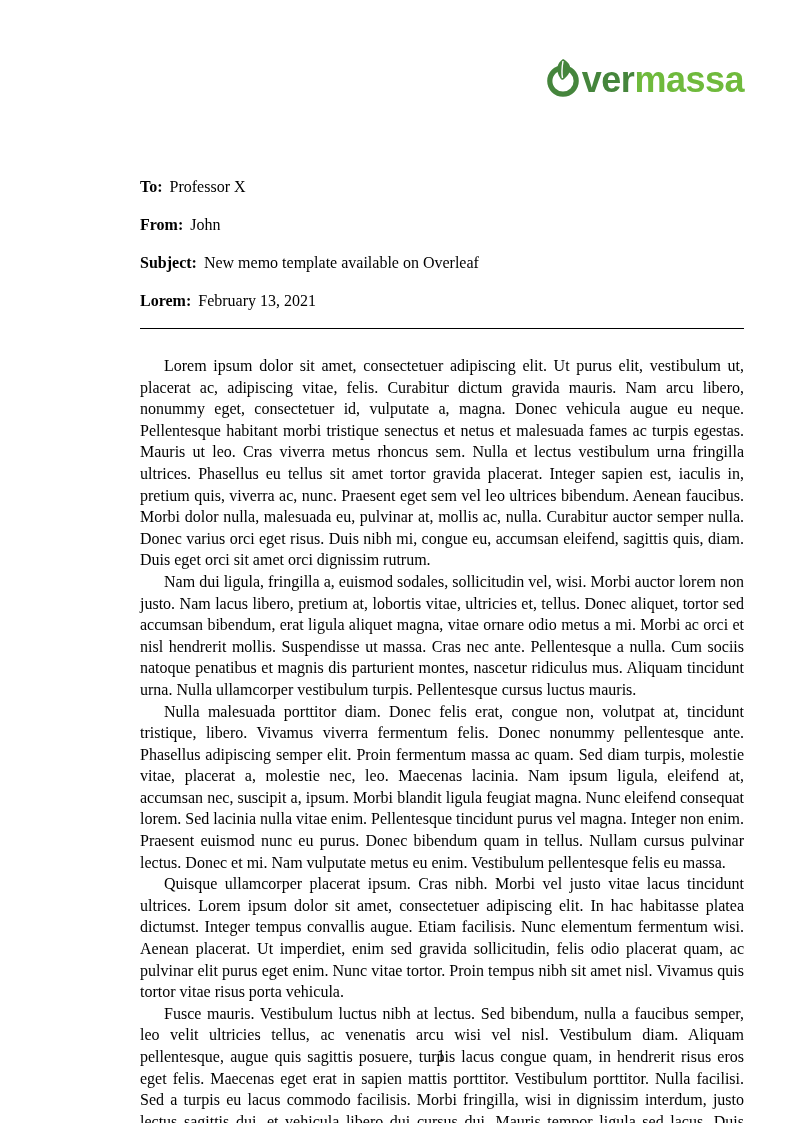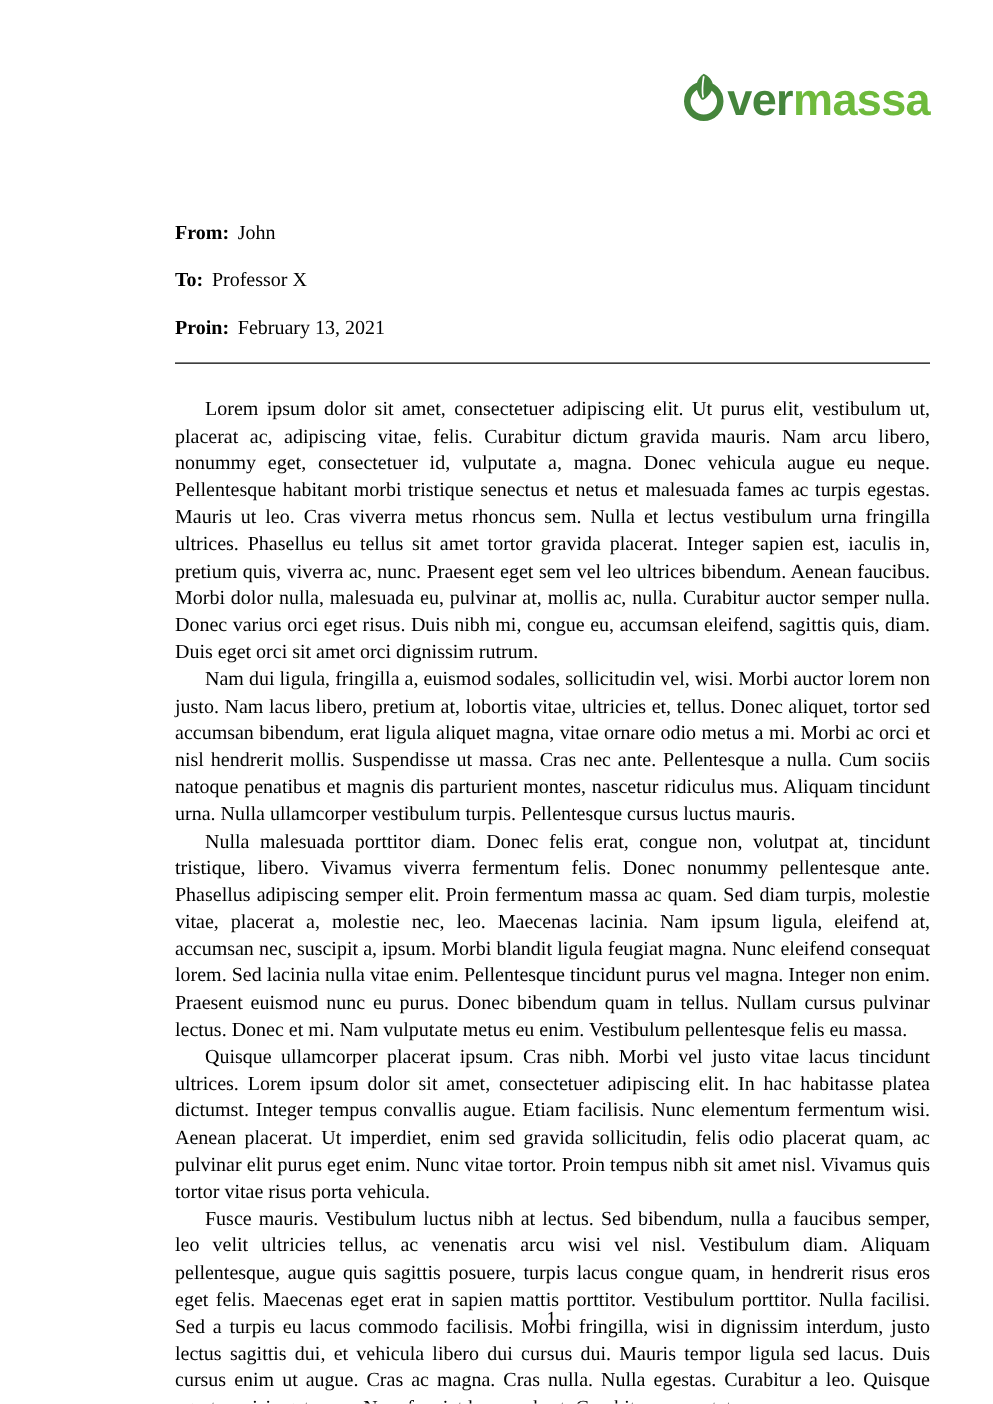--- a/index.html
+++ b/index.html
@@ -81,27 +81,30 @@
           <path d="M18 3 C 17 9, 16.5 15, 17.5 20" stroke="#ffffff" stroke-width="1.4" fill="none"></path>
         </svg>
       </span>
       <span class="part-over">ver</span>
         <span class="part-leaf">massa</span>
     </div>
   </div>
 
   <div class="memo-fields">
     <p class="memo-field">
+      <span class="label">To:</span><span>Professor X</span>
+    </p>
+    <p class="memo-field">
       <span class="label">From:</span><span>John</span>
     </p>
     <p class="memo-field">
-      <span class="label">To:</span><span>Professor X</span>
+      <span class="label">Subject:</span><span>New memo template available on Overleaf</span>
     </p>
     <p class="memo-field">
-      <span class="label">Proin:</span><span>February 13, 2021</span>
+      <span class="label">Lorem:</span><span>February 13, 2021</span>
     </p>
   </div>
 
   <hr class="rule">
 
   <div class="body-text">
     <p>Lorem ipsum dolor sit amet, consectetuer adipiscing elit. Ut purus elit, vestibulum ut, placerat ac, adipiscing vitae, felis. Curabitur dictum gravida mauris. Nam arcu libero, nonummy eget, consectetuer id, vulputate a, magna. Donec vehicula augue eu neque. Pellentesque habitant morbi tristique senectus et netus et malesuada fames ac turpis egestas. Mauris ut leo. Cras viverra metus rhoncus sem. Nulla et lectus vestibulum urna fringilla ultrices. Phasellus eu tellus sit amet tortor gravida placerat. Integer sapien est, iaculis in, pretium quis, viverra ac, nunc. Praesent eget sem vel leo ultrices bibendum. Aenean faucibus. Morbi dolor nulla, malesuada eu, pulvinar at, mollis ac, nulla. Curabitur auctor semper nulla. Donec varius orci eget risus. Duis nibh mi, congue eu, accumsan eleifend, sagittis quis, diam. Duis eget orci sit amet orci dignissim rutrum.</p>
     <p>Nam dui ligula, fringilla a, euismod sodales, sollicitudin vel, wisi. Morbi auctor lorem non justo. Nam lacus libero, pretium at, lobortis vitae, ultricies et, tellus. Donec aliquet, tortor sed accumsan bibendum, erat ligula aliquet magna, vitae ornare odio metus a mi. Morbi ac orci et nisl hendrerit mollis. Suspendisse ut massa. Cras nec ante. Pellentesque a nulla. Cum sociis natoque penatibus et magnis dis parturient montes, nascetur ridiculus mus. Aliquam tincidunt urna. Nulla ullamcorper vestibulum turpis. Pellentesque cursus luctus mauris.</p>
     <p>Nulla malesuada porttitor diam. Donec felis erat, congue non, volutpat at, tincidunt tristique, libero. Vivamus viverra fermentum felis. Donec nonummy pellentesque ante. Phasellus adipiscing semper elit. Proin fermentum massa ac quam. Sed diam turpis, molestie vitae, placerat a, molestie nec, leo. Maecenas lacinia. Nam ipsum ligula, eleifend at, accumsan nec, suscipit a, ipsum. Morbi blandit ligula feugiat magna. Nunc eleifend consequat lorem. Sed lacinia nulla vitae enim. Pellentesque tincidunt purus vel magna. Integer non enim. Praesent euismod nunc eu purus. Donec bibendum quam in tellus. Nullam cursus pulvinar lectus. Donec et mi. Nam vulputate metus eu enim. Vestibulum pellentesque felis eu massa.</p>
     <p>Quisque ullamcorper placerat ipsum. Cras nibh. Morbi vel justo vitae lacus tincidunt ultrices. Lorem ipsum dolor sit amet, consectetuer adipiscing elit. In hac habitasse platea dictumst. Integer tempus convallis augue. Etiam facilisis. Nunc elementum fermentum wisi. Aenean placerat. Ut imperdiet, enim sed gravida sollicitudin, felis odio placerat quam, ac pulvinar elit purus eget enim. Nunc vitae tortor. Proin tempus nibh sit amet nisl. Vivamus quis tortor vitae risus porta vehicula.</p>

